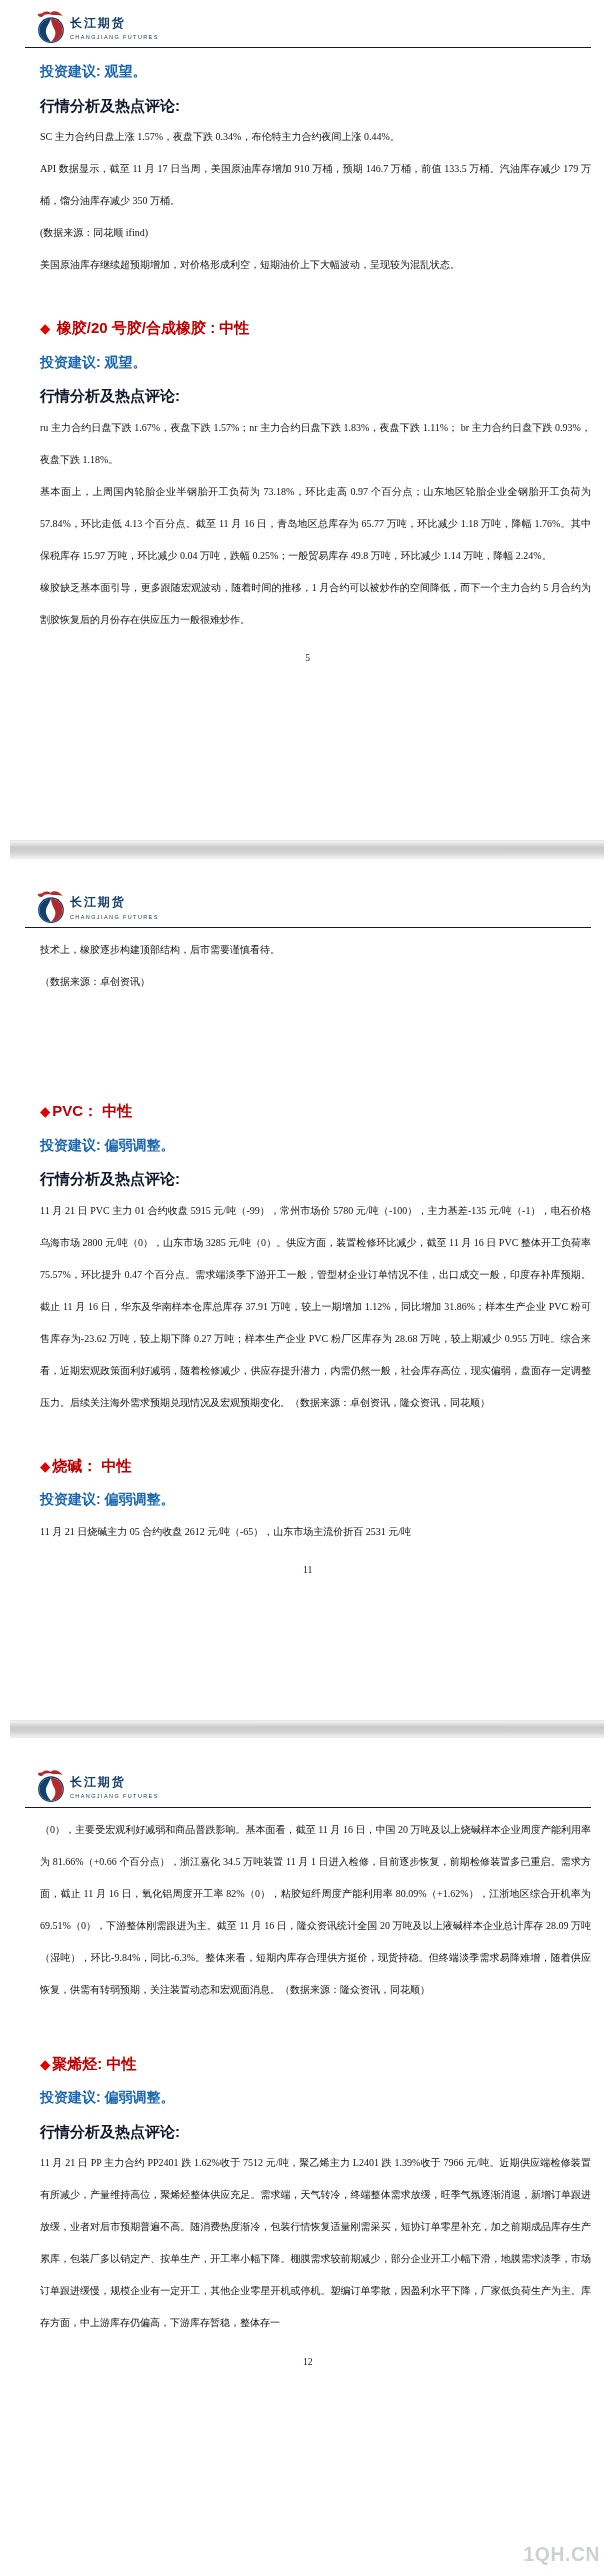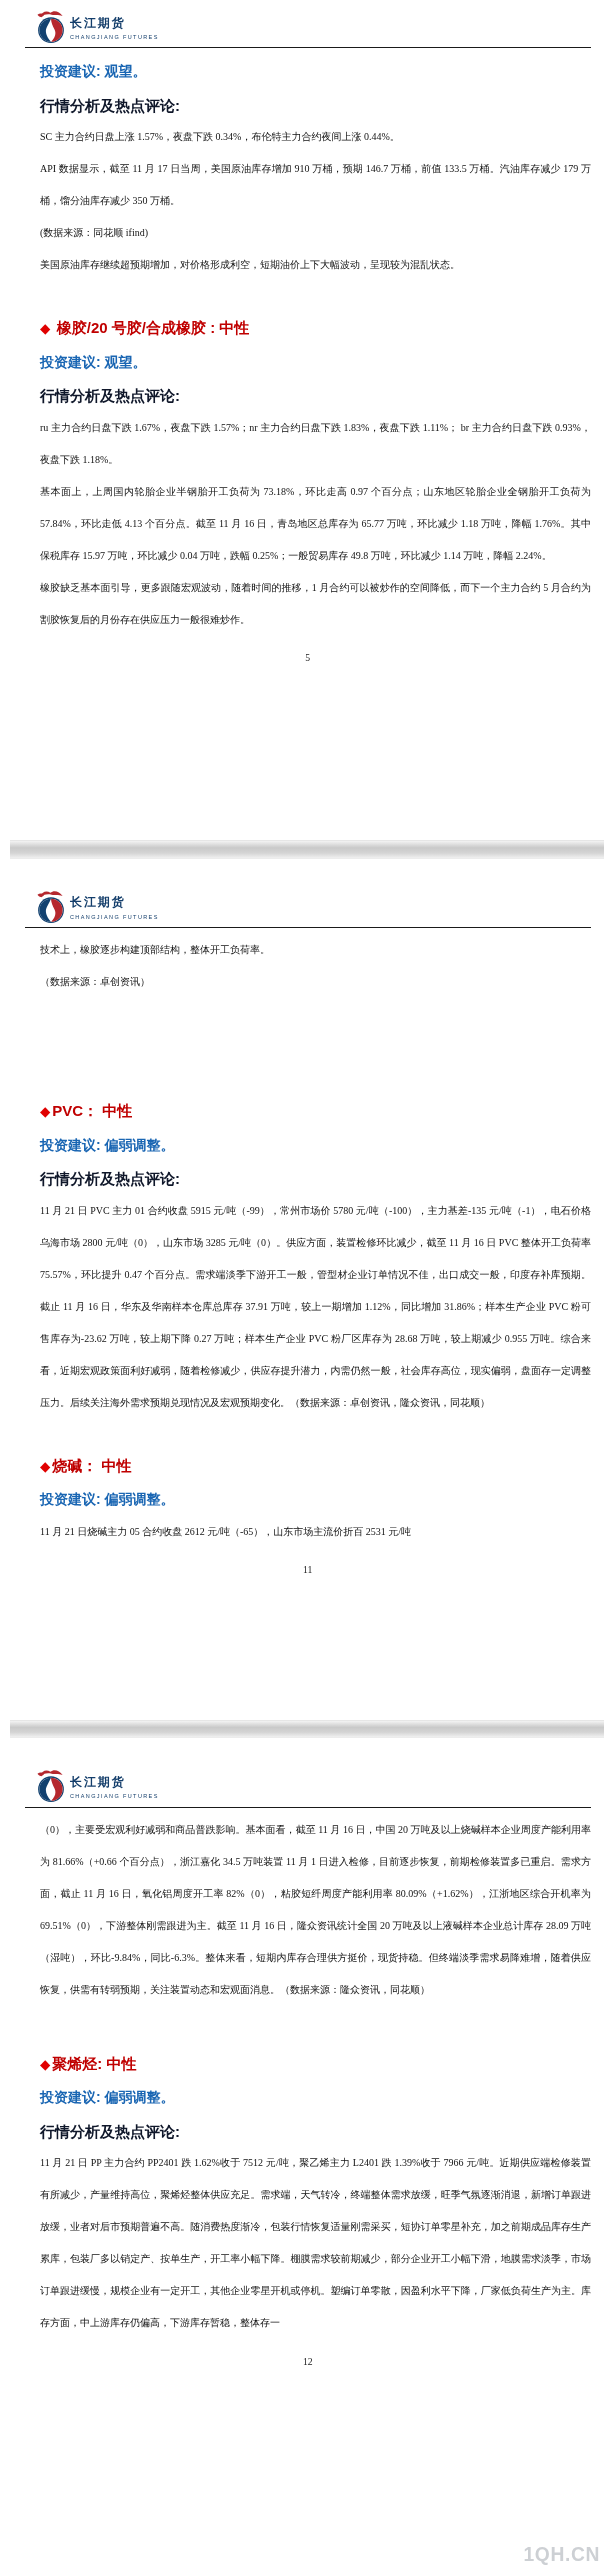--- a/index.html
+++ b/index.html
@@ -99,21 +99,21 @@
         <path d="M23 15 C20.5 21.5 16.5 26.5 15.3 31.5 C14 37.5 17.5 45 23 51 A18 18 0 0 1 23 15 Z" fill="#12416f"></path>
       </svg>
       <div class="logo-text">
         <div class="logo-cn">长江期货</div>
         <div class="logo-en">CHANGJIANG FUTURES</div>
       </div>
     </div>
     <hr class="rule">
 
     <div class="body-text">
-      <p class="para">技术上，橡胶逐步构建顶部结构，整体开工负荷率。</p>
+      <p class="para">技术上，橡胶逐步构建顶部结构，后市需要谨慎看待。</p>
       <p class="para">（数据来源：卓创资讯）</p>
     </div>
 
     <div>
       <div class="sec-title big-gap-before"><span class="diamond tight">◆</span><span>PVC： 中性</span></div>
       <div class="advice">投资建议: 偏弱调整。</div>
       <div class="analysis">行情分析及热点评论:</div>
       <div class="body-text">
         <p class="para">11 月 21 日 PVC 主力 01 合约收盘 5915 元/吨（-99），常州市场价 5780 元/吨（-100），主力基差-135 元/吨（-1），电石价格乌海市场 2800 元/吨（0），山东市场 3285 元/吨（0）。供应方面，装置检修环比减少，截至 11 月 16 日 PVC 整体开工负荷率 75.57%，环比提升 0.47 个百分点。需求端淡季下游开工一般，管型材企业订单情况不佳，出口成交一般，印度存补库预期。截止 11 月 16 日，华东及华南样本仓库总库存 37.91 万吨，较上一期增加 1.12%，同比增加 31.86%；样本生产企业 PVC 粉可售库存为-23.62 万吨，较上期下降 0.27 万吨；样本生产企业 PVC 粉厂区库存为 28.68 万吨，较上期减少 0.955 万吨。综合来看，近期宏观政策面利好减弱，随着检修减少，供应存提升潜力，内需仍然一般，社会库存高位，现实偏弱，盘面存一定调整压力。后续关注海外需求预期兑现情况及宏观预期变化。（数据来源：卓创资讯，隆众资讯，同花顺）</p>
       </div>

